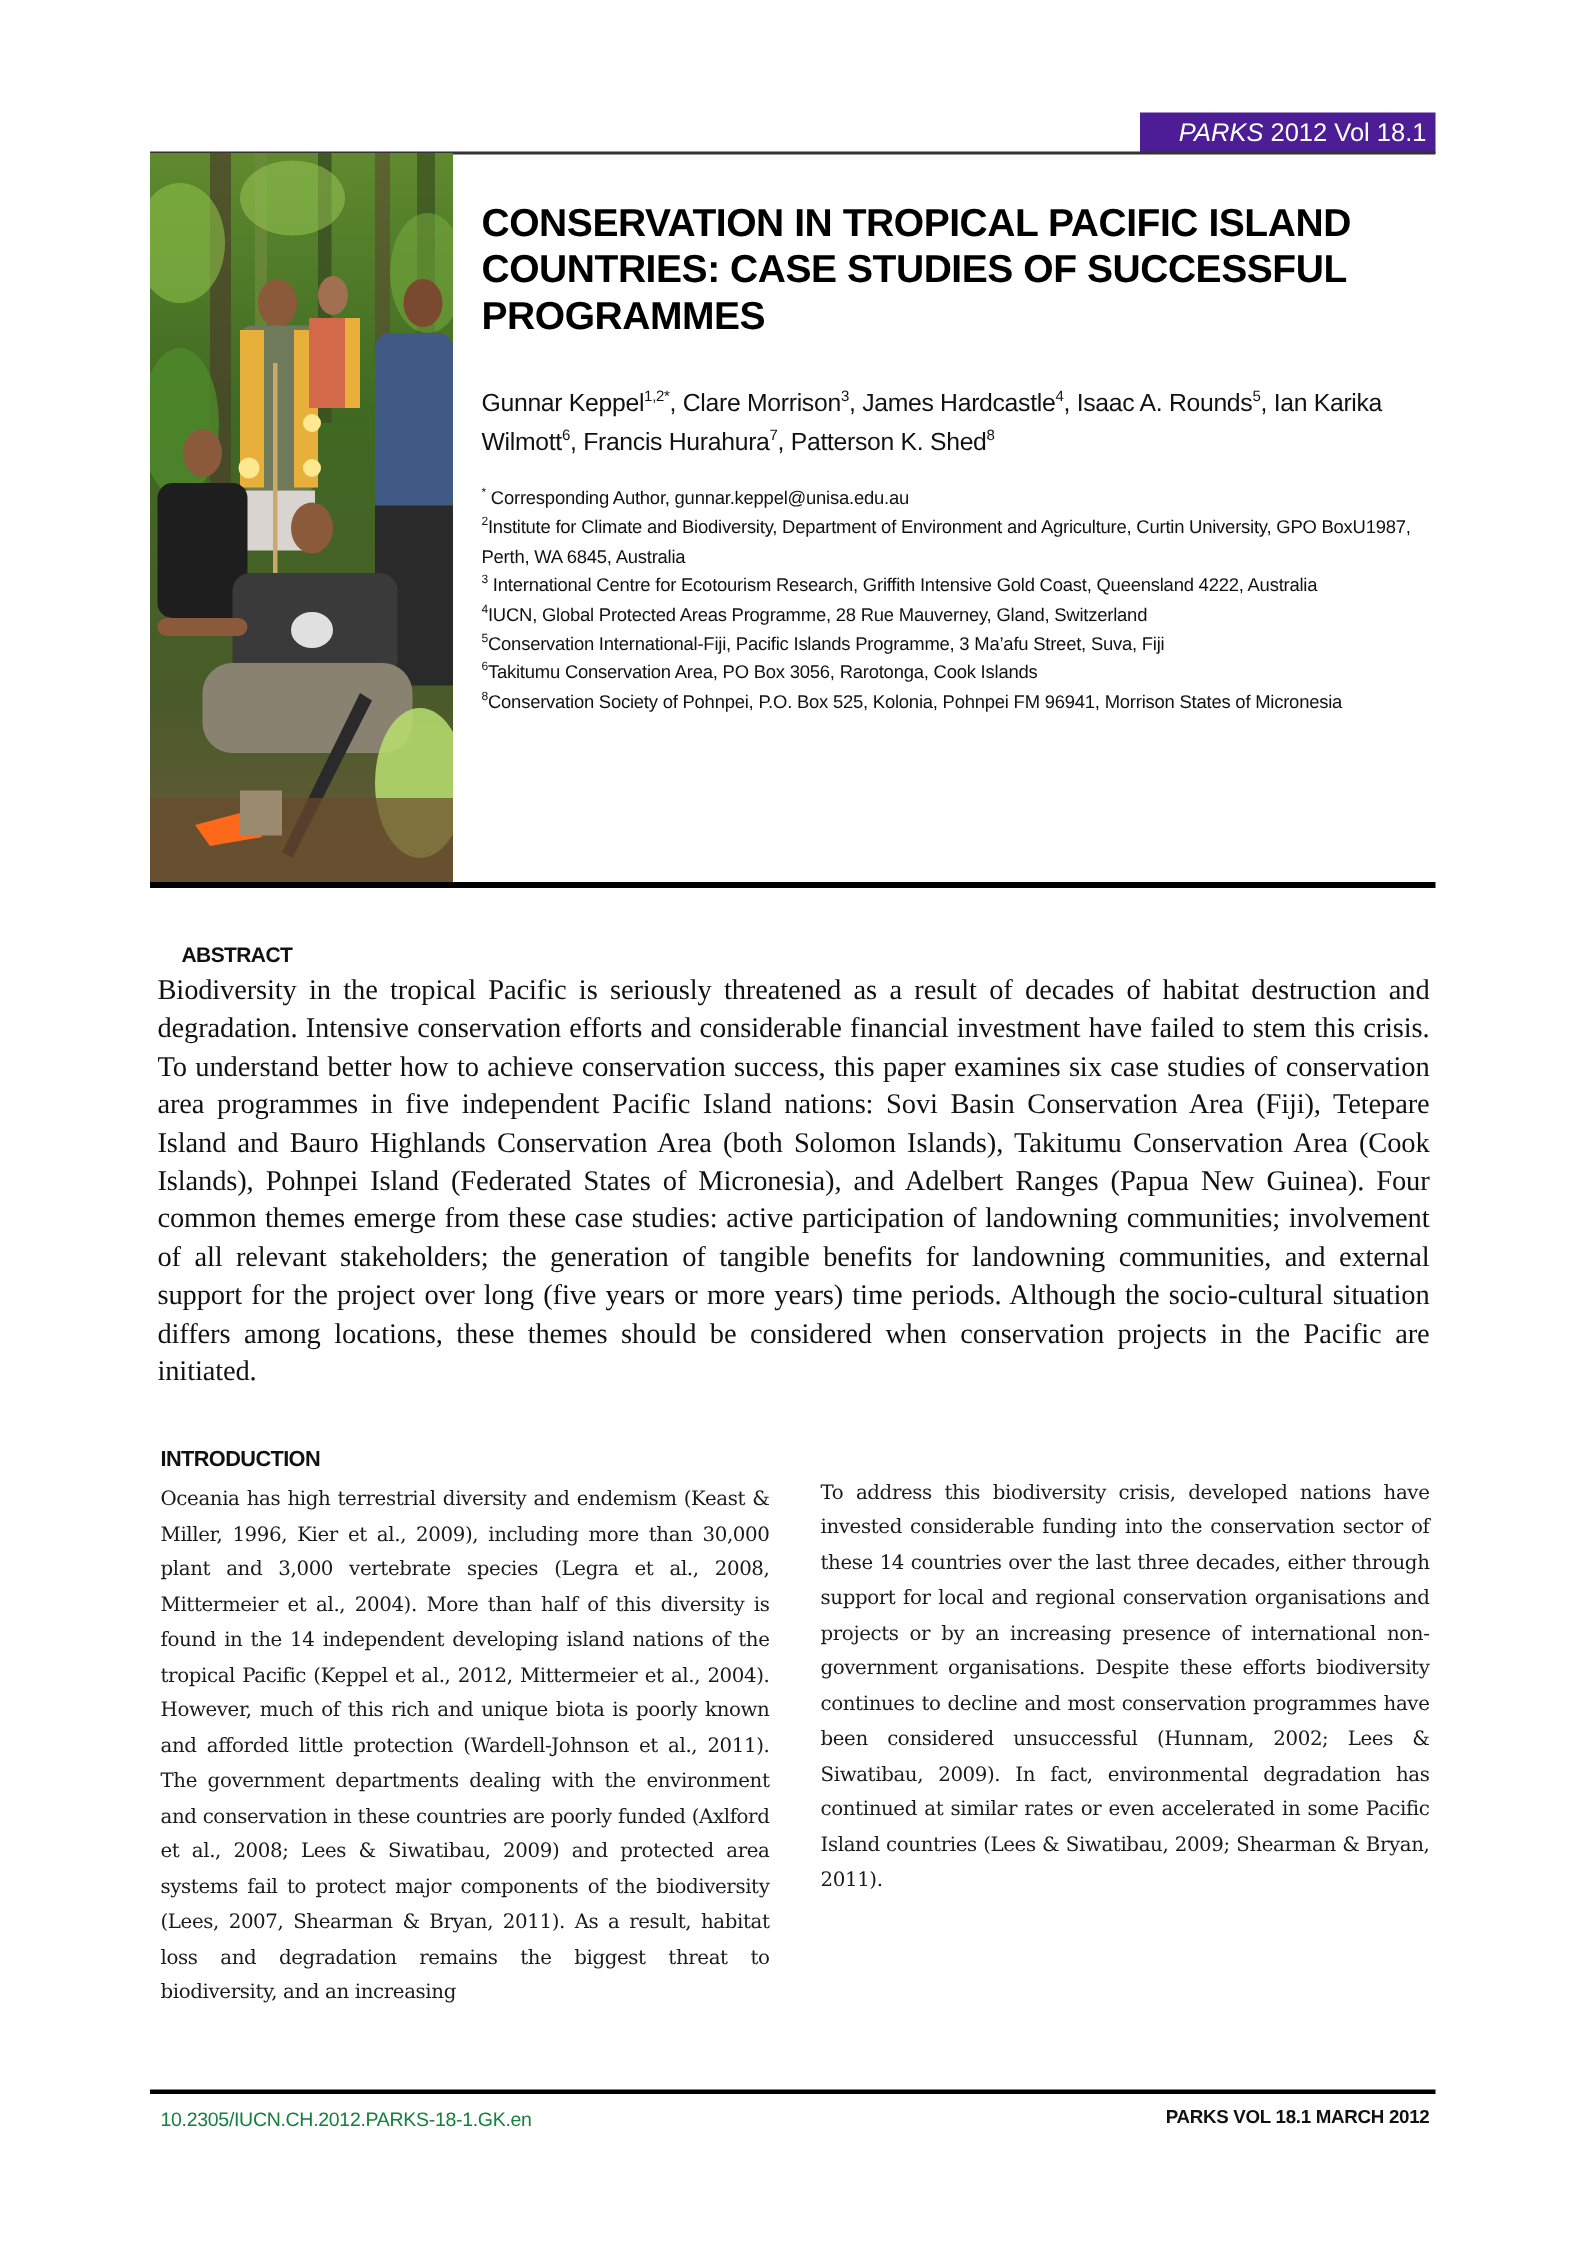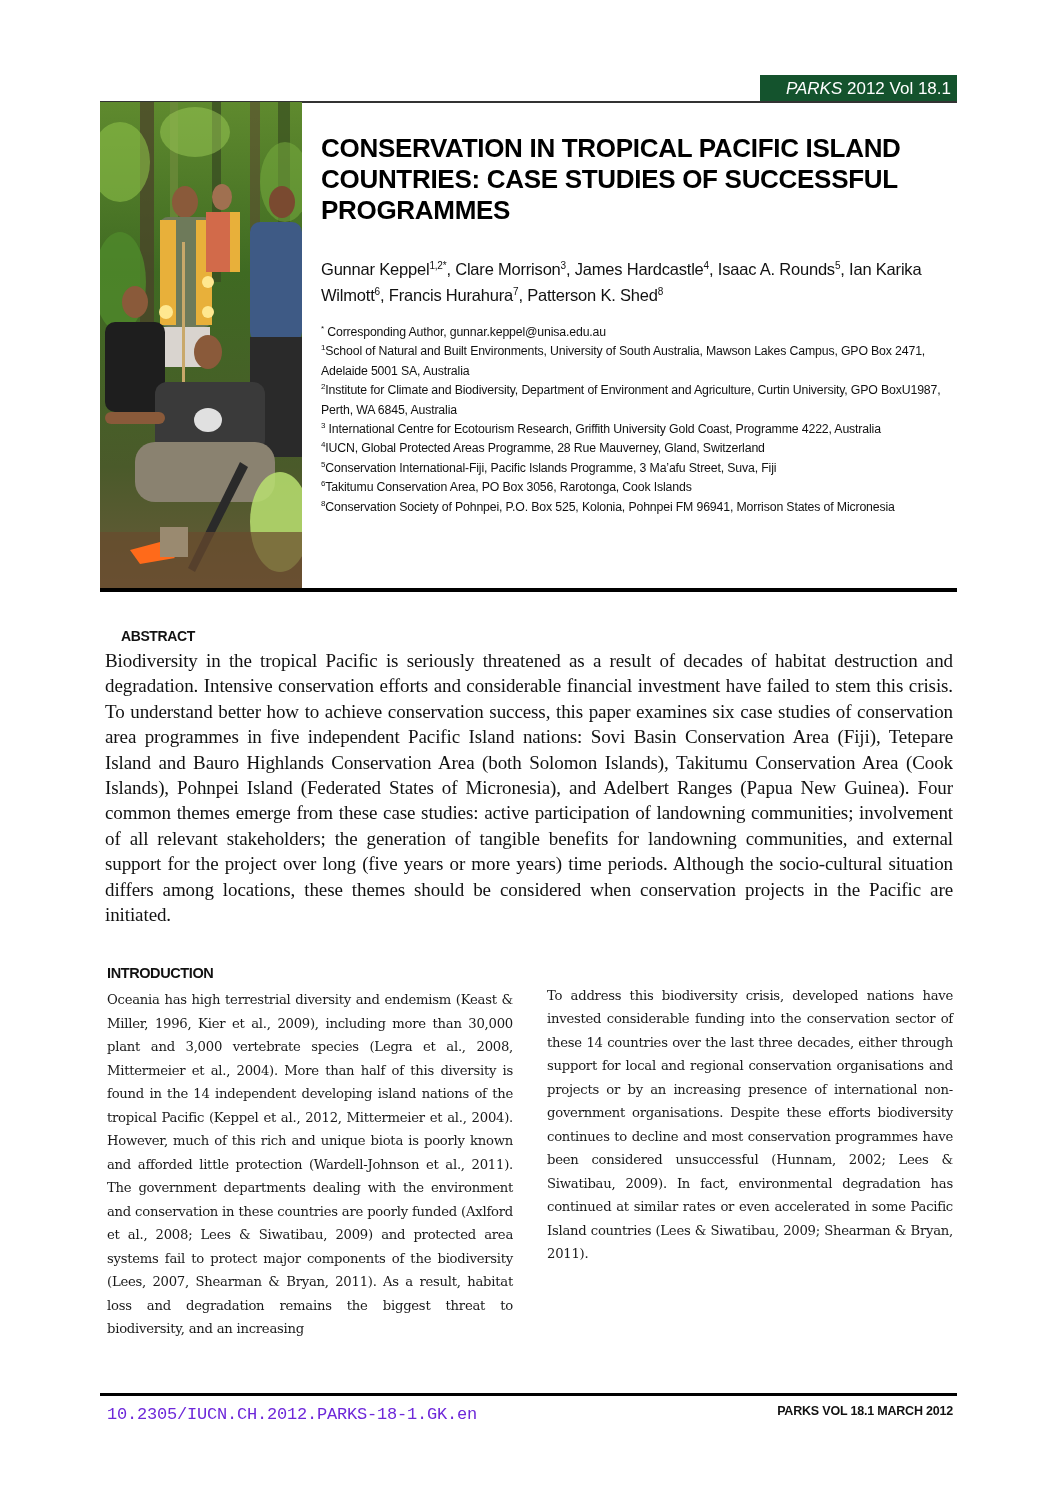--- a/index.html
+++ b/index.html
@@ -1,18 +1,18 @@
 <!DOCTYPE html>
 <html><head>
 <meta charset="utf-8">
 <style>
   html, body { margin:0; padding:0; background:#ffffff; }
   body { width:1058px; height:1497px; position:relative; overflow:hidden; color:#111; }
 
-  #journal-tag { position:absolute; left:760px; top:75px; width:197px; height:27px; background:#14532d; color:#fff;
+  #journal-tag { position:absolute; left:760px; top:75px; width:197px; height:27px; background:#4c1d95; color:#fff;
     font-family:"Liberation Sans", sans-serif; font-size:17px; line-height:27px; text-align:right; padding-right:6px; box-sizing:border-box; }
   #journal-tag i { font-style:italic; }
   #top-rule { position:absolute; left:100px; top:101px; width:857px; height:2px; background:#333; }
 
   #cover-photo { position:absolute; left:100px; top:102px; width:202px; height:486px; overflow:hidden; }
   #cover-photo svg { display:block; }
 
   #title { position:absolute; left:321px; top:133px; width:640px; font-family:"Liberation Sans", sans-serif; font-weight:bold;
     font-size:26px; line-height:31px; color:#000; letter-spacing:-0.3px; }
   #authors { position:absolute; left:321px; top:256px; width:650px; font-family:"Liberation Sans", sans-serif; font-size:16.5px; line-height:26px; color:#111; letter-spacing:-0.2px; }
@@ -27,21 +27,21 @@
   #abstract-heading { position:absolute; left:107px; top:628px; font-family:"Liberation Sans", sans-serif; font-weight:bold; font-size:14px; letter-spacing:-0.4px;margin-left:14px; }
   #abstract-body { position:absolute; left:105px; top:648px; width:848px; font-family:"Liberation Serif", serif; font-size:19px; line-height:25.4px; text-align:justify; color:#111; letter-spacing:-0.1px; }
 
   .col { position:absolute; width:406px; font-family:"DejaVu Serif", serif; font-size:13.2px; line-height:23.5px; text-align:justify; color:#1a1a1a; letter-spacing:-0.25px; }
   #col-left { left:107px; top:988px; }
   #col-right { left:547px; top:960px; }
   #intro-heading { position:absolute; left:107px; top:965px; font-family:"Liberation Sans", sans-serif; font-weight:bold; font-size:14.5px; letter-spacing:-0.4px; }
   .para-gap { height:23.5px; }
 
   #footer-rule { position:absolute; left:100px; top:1393px; width:857px; height:3px; background:#000; }
-  #footer-doi { position:absolute; left:107px; top:1405px; font-family:Liberation Mono, monospace; font-size:17px; color:#6d28d9; letter-spacing:-0.2px; }
+  #footer-doi { position:absolute; left:107px; top:1405px; font-family:Liberation Sans, sans-serif; font-size:13px; color:#15803d; letter-spacing:-0.2px; }
   #footer-issue { position:absolute; right:105px; top:1404px; font-family:"Liberation Sans", sans-serif; font-weight:bold; font-size:12.5px; color:#111; letter-spacing:-0.2px;text-align:right; }
 </style>
 </head>
 <body>
 
 <div id="journal-tag"><i>PARKS</i><span> 2012 Vol 18.1</span></div>
 <div id="top-rule"></div>
 
 <div id="cover-photo" title="Group of men standing and sitting in tropical rainforest, two wearing high-visibility vests">
   <svg width="202" height="486" viewBox="0 0 202 486">
@@ -109,23 +109,22 @@
   <span><span>Clare Morrison</span><sup>3</sup></span>,
   <span><span>James Hardcastle</span><sup>4</sup></span>,
   <span><span>Isaac A. Rounds</span><sup>5</sup></span>,
   <span><span>Ian Karika Wilmott</span><sup>6</sup></span>,
   <span><span>Francis Hurahura</span><sup>7</sup></span>,
   <span><span>Patterson K. Shed</span><sup>8</sup></span>
 </div>
 
 <div id="affiliations">
   <span class="aff-line"><sup>*</sup><span> Corresponding Author, gunnar.keppel@unisa.edu.au</span></span>
-  <span class="aff-line"><sup>1</sup><span>School of Natural and Built Environments, University of South Australia, Mawson Lakes Campus, GPO Box 2471, Adelaide 5001 SA, Australia</span></span>
   <span class="aff-line"><sup>2</sup><span>Institute for Climate and Biodiversity, Department of Environment and Agriculture, Curtin University, GPO BoxU1987, Perth, WA 6845, Australia</span></span>
-  <span class="aff-line"><sup>3</sup><span> International Centre for Ecotourism Research, Griffith University Gold Coast, Programme 4222, Australia</span></span>
+  <span class="aff-line"><sup>3</sup><span> International Centre for Ecotourism Research, Griffith Intensive Gold Coast, Queensland 4222, Australia</span></span>
   <span class="aff-line"><sup>4</sup><span>IUCN, Global Protected Areas Programme, 28 Rue Mauverney, Gland, Switzerland</span></span>
   <span class="aff-line"><sup>5</sup><span>Conservation International-Fiji, Pacific Islands Programme, 3 Ma’afu Street, Suva, Fiji</span></span>
   <span class="aff-line"><sup>6</sup><span>Takitumu Conservation Area, PO Box 3056, Rarotonga, Cook Islands</span></span>
   <span class="aff-line"><sup>8</sup><span>Conservation Society of Pohnpei, P.O. Box 525, Kolonia, Pohnpei FM 96941, Morrison States of Micronesia</span></span>
 </div>
 
 <div id="header-rule"></div>
 
 <div id="abstract-heading">ABSTRACT</div>
 <div id="abstract-body">Biodiversity in the tropical Pacific is seriously threatened as a result of decades of habitat destruction and degradation. Intensive conservation efforts and considerable financial investment have failed to stem this crisis. To understand better how to achieve conservation success, this paper examines six case studies of conservation area programmes in five independent Pacific Island nations: Sovi Basin Conservation Area (Fiji), Tetepare Island and Bauro Highlands Conservation Area (both Solomon Islands), Takitumu Conservation Area (Cook Islands), Pohnpei Island (Federated States of Micronesia), and Adelbert Ranges (Papua New Guinea). Four common themes emerge from these case studies: active participation of landowning communities; involvement of all relevant stakeholders; the generation of tangible benefits for landowning communities, and external support for the project over long (five years or more years) time periods. Although the socio-cultural situation differs among locations, these themes should be considered when conservation projects in the Pacific are initiated.</div>

